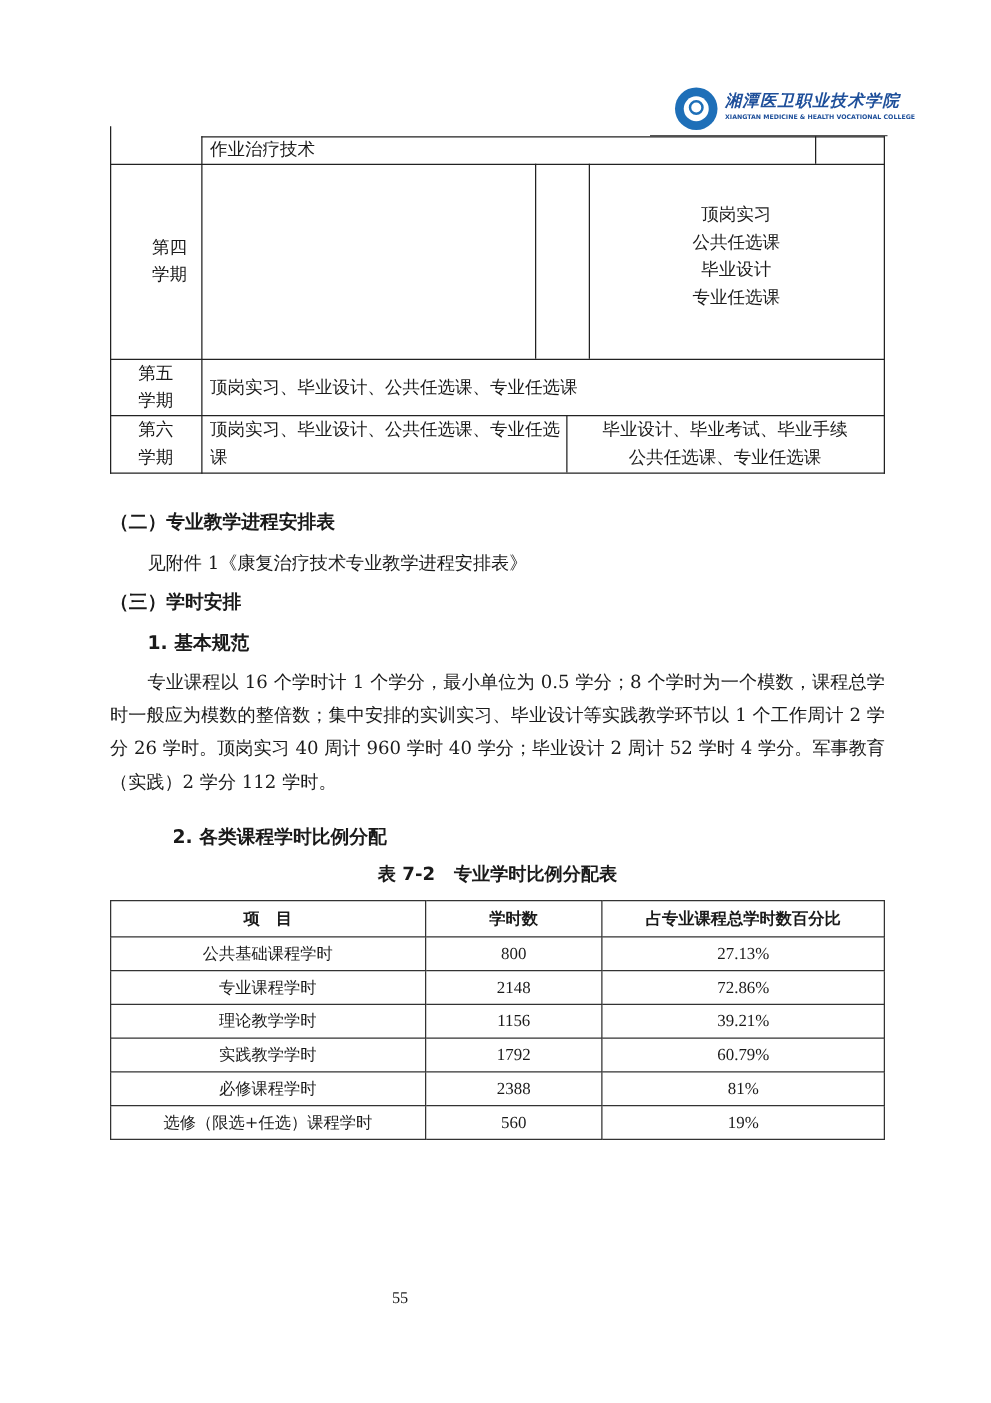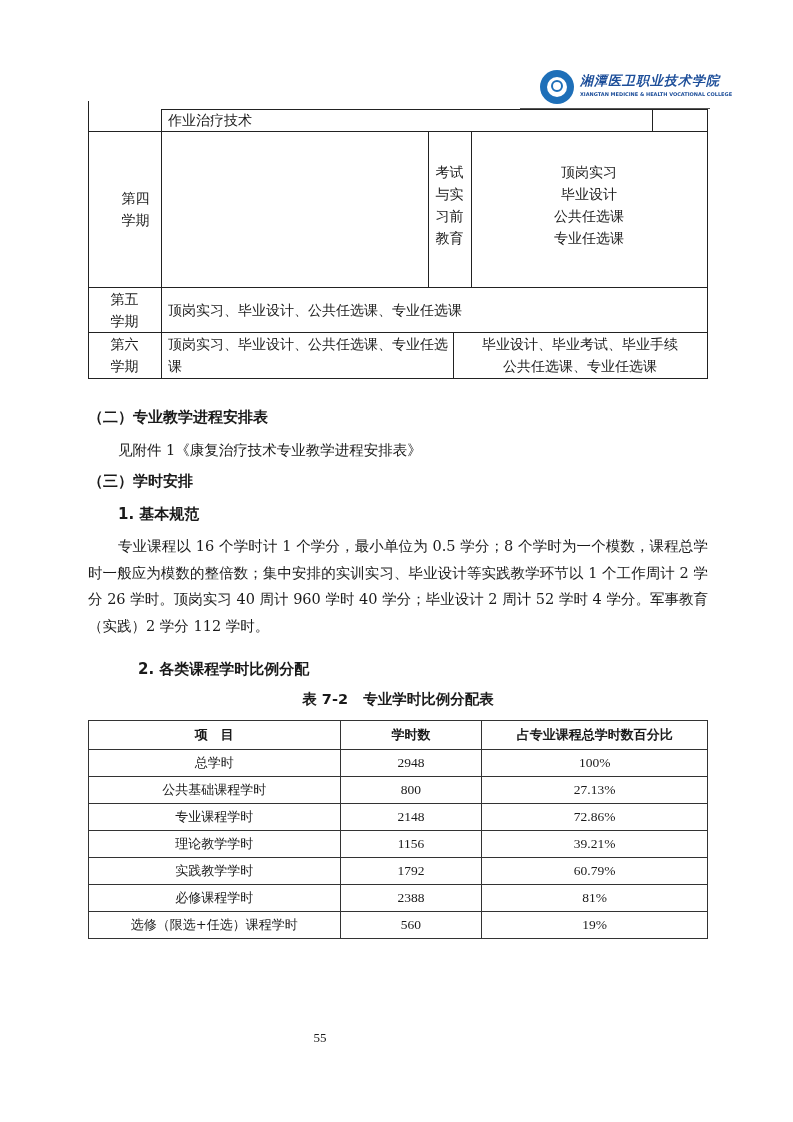--- a/index.html
+++ b/index.html
@@ -73,30 +73,24 @@
   <div class="line" style="left:340px; top:22px; width:1px; height:156px;"></div>
   <div class="line" style="left:383px; top:22px; width:1px; height:156px;"></div>
   <div class="line" style="left:365px; top:223px; width:1px; height:46px;"></div>
 
   <div class="cell" style="left:80px; top:0; height:22px;">作业治疗技术</div>
 
   <div class="cell center" style="left:11px; width:73px; top:78px;">
     <div>第四</div>
     <div>学期</div>
   </div>
-  <div class="cell center" style="left:340px; width:43px; top:52px;">
-    <div>考试</div>
-    <div>与实</div>
-    <div>习前</div>
-    <div>教育</div>
-  </div>
   <div class="cell center" style="left:383px; width:236px; top:52px;">
     <div>顶岗实习</div>
+    <div>公共任选课</div>
     <div>毕业设计</div>
-    <div>公共任选课</div>
     <div>专业任选课</div>
   </div>
 
   <div class="cell center" style="left:0; width:73px; top:179px;">
     <div>第五</div>
     <div>学期</div>
   </div>
   <div class="cell" style="left:80px; top:190px;">顶岗实习、毕业设计、公共任选课、专业任选课</div>
 
   <div class="cell center" style="left:0; width:73px; top:224px;">
@@ -126,25 +120,20 @@
     </colgroup>
   <thead>
     <tr>
       <th>项　目</th>
       <th>学时数</th>
       <th>占专业课程总学时数百分比</th>
     </tr>
   </thead>
   <tbody>
     <tr>
-      <td>总学时</td>
-      <td class="num">2948</td>
-      <td class="num">100%</td>
-    </tr>
-    <tr>
       <td>公共基础课程学时</td>
       <td class="num">800</td>
       <td class="num">27.13%</td>
     </tr>
     <tr>
       <td>专业课程学时</td>
       <td class="num">2148</td>
       <td class="num">72.86%</td>
     </tr>
     <tr>

